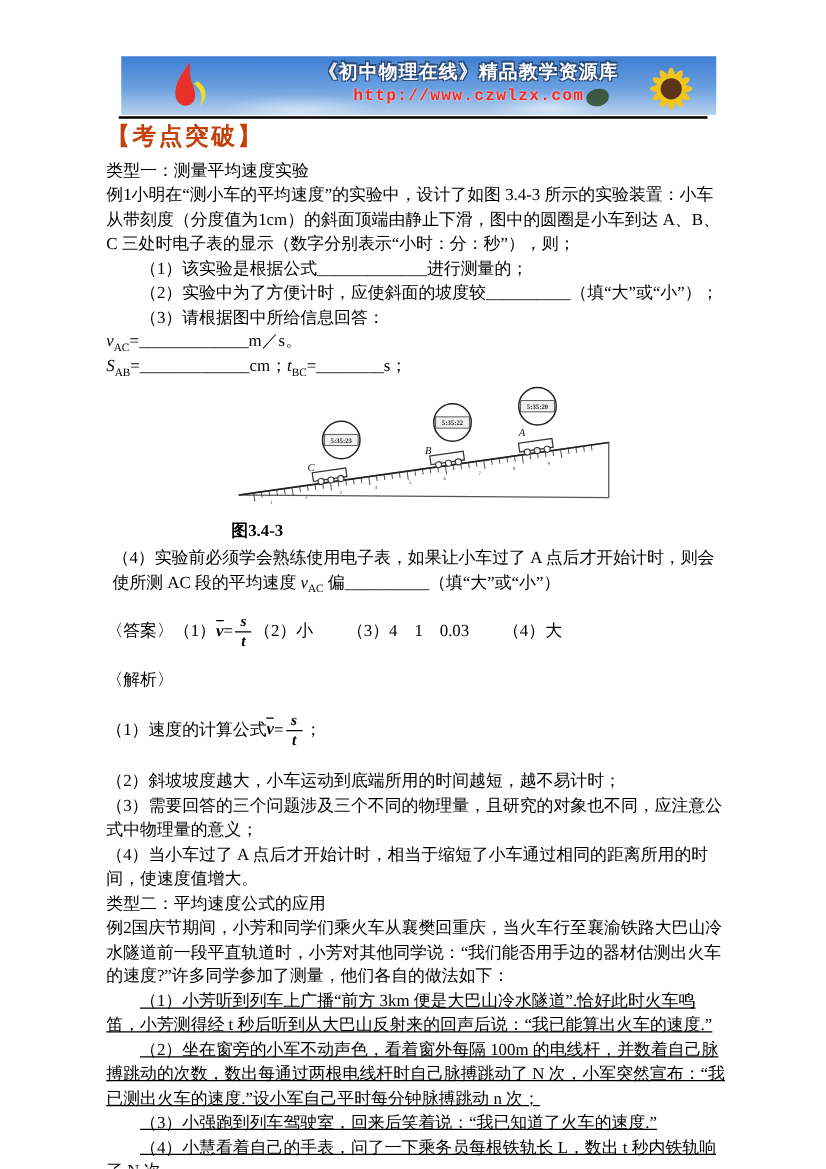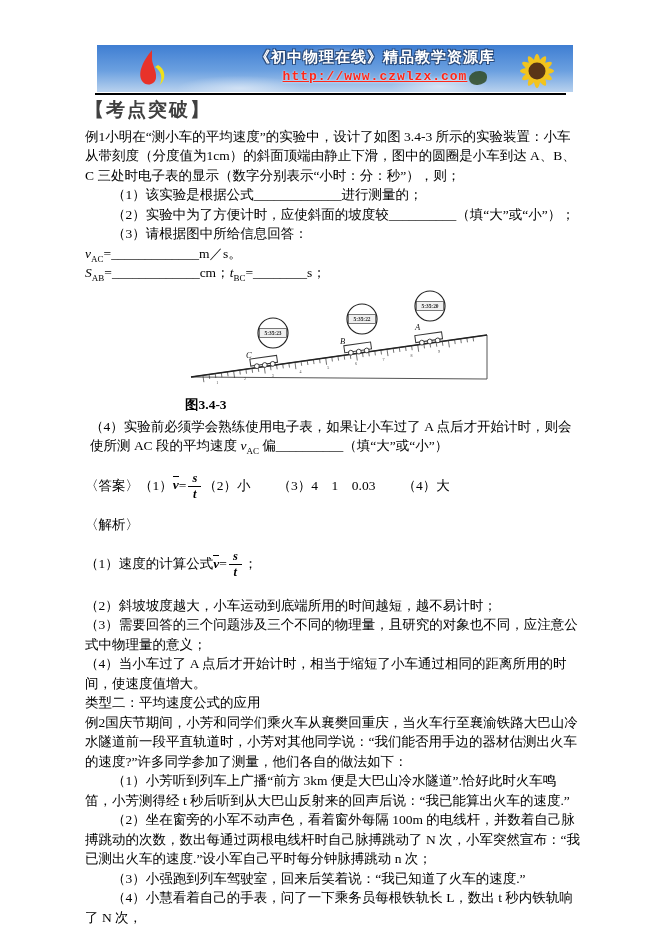--- a/index.html
+++ b/index.html
@@ -30,21 +30,21 @@
   .banner-sunflower{position:absolute;right:8px;top:6px;}
   .banner-leaf{position:absolute;right:86px;top:26px;width:18px;height:14px;
     background:#2f4a23;border-radius:60% 40% 55% 45%;opacity:.85;}
   .rule{position:absolute;left:95px;top:93px;width:471px;height:2px;background:#000;}
   
   .content{position:absolute;left:85px;top:100px;width:495px;font-size:13.5px;line-height:19.5px;}
   .heading{font-size:19px;font-weight:bold;letter-spacing:2px;margin:0 0 7px 0;}
   p{margin:0;}
   .ind{padding-left:27px;}
   .ind5{padding-left:5px;}
-  .ti{text-indent:2em;}
+  .ti{text-indent:2em;text-decoration:underline;}
   sub{font-size:9px;line-height:0;}
   .var{font-style:italic;}
   
   .frac{display:inline-block;vertical-align:middle;text-align:center;line-height:1.05;
         font-weight:bold;font-style:italic;margin:0 2px;font-size:12.5px;}
   .frac .num{display:block;border-bottom:1.3px solid #000;padding:0 4px 1px 4px;}
   .frac .den{display:block;padding-top:1px;}
   .vb{font-weight:bold;font-style:italic;display:inline-block;border-top:1.3px solid #000;
       line-height:1.1;padding-top:1px;}
   .ansline{margin:16px 0 4px 0;}
@@ -57,42 +57,43 @@
 </head>
 <body>
 
 <div class="banner">
   <svg class="banner-logo" width="46" height="42" viewBox="0 0 46 42">
     <path d="M23,2 C15,12 8,24 13,33 C17,39 26,37 27,30 C28,22 22,16 23,8 Z" fill="#e8322a"></path>
     <path d="M29,17 C36,21 38,30 31,37 C34,29 32,23 26,19 Z" fill="#f0e01a"></path>
   </svg>
   <div class="banner-text">
     <div class="banner-title">《初中物理在线》精品教学资源库</div>
-    <div class="banner-url" style="color: rgb(255, 38, 23); text-decoration: underline;">http://www.czwlzx.com</div>
+    <div class="banner-url" style="color: rgb(255, 38, 23);">http://www.czwlzx.com</div>
   </div>
   <div class="banner-leaf"></div>
   <svg class="banner-sunflower" width="56" height="40" viewBox="0 0 56 40">
     <g transform="translate(28,20)">
       <g fill="#f2c41e">
         <ellipse rx="4" ry="17" transform="rotate(0)"></ellipse>
         <ellipse rx="4" ry="17" transform="rotate(30)"></ellipse>
         <ellipse rx="4" ry="17" transform="rotate(60)"></ellipse>
         <ellipse rx="4" ry="17" transform="rotate(90)"></ellipse>
         <ellipse rx="4" ry="17" transform="rotate(120)"></ellipse>
         <ellipse rx="4" ry="17" transform="rotate(150)"></ellipse>
       </g>
       <circle r="8.5" fill="#5a3517"></circle>
     </g>
   </svg>
 </div>
 <div class="rule"></div>
 
 <div class="content">
-  <div class="heading" style="color: #404040;">【考点突破】</div>
-
+  <div class="heading" style="color: #c2410c;">【考点突破】</div>
+
+  <p>类型一：测量平均速度实验</p>
   <p>例1小明在“测小车的平均速度”的实验中，设计了如图 3.4-3 所示的实验装置：小车从带刻度（分度值为1cm）的斜面顶端由静止下滑，图中的圆圈是小车到达 A、B、C 三处时电子表的显示（数字分别表示“小时：分：秒”），则；</p>
   <p class="ind">（1）该实验是根据公式_____________进行测量的；</p>
   <p class="ind">（2）实验中为了方便计时，应使斜面的坡度较__________（填“大”或“小”）；</p>
   <p class="ind">（3）请根据图中所给信息回答：</p>
 
   <p><span class="var">v</span><sub>AC</sub><span>=_____________m／s。</span></p>
   <p><span class="var">S</span><sub>AB</sub><span>=_____________cm；</span><span class="var">t</span><sub>BC</sub><span>=________s；</span></p>
 
   <div class="figwrap">
     <svg width="320" height="102" viewBox="0 0 320 102">

